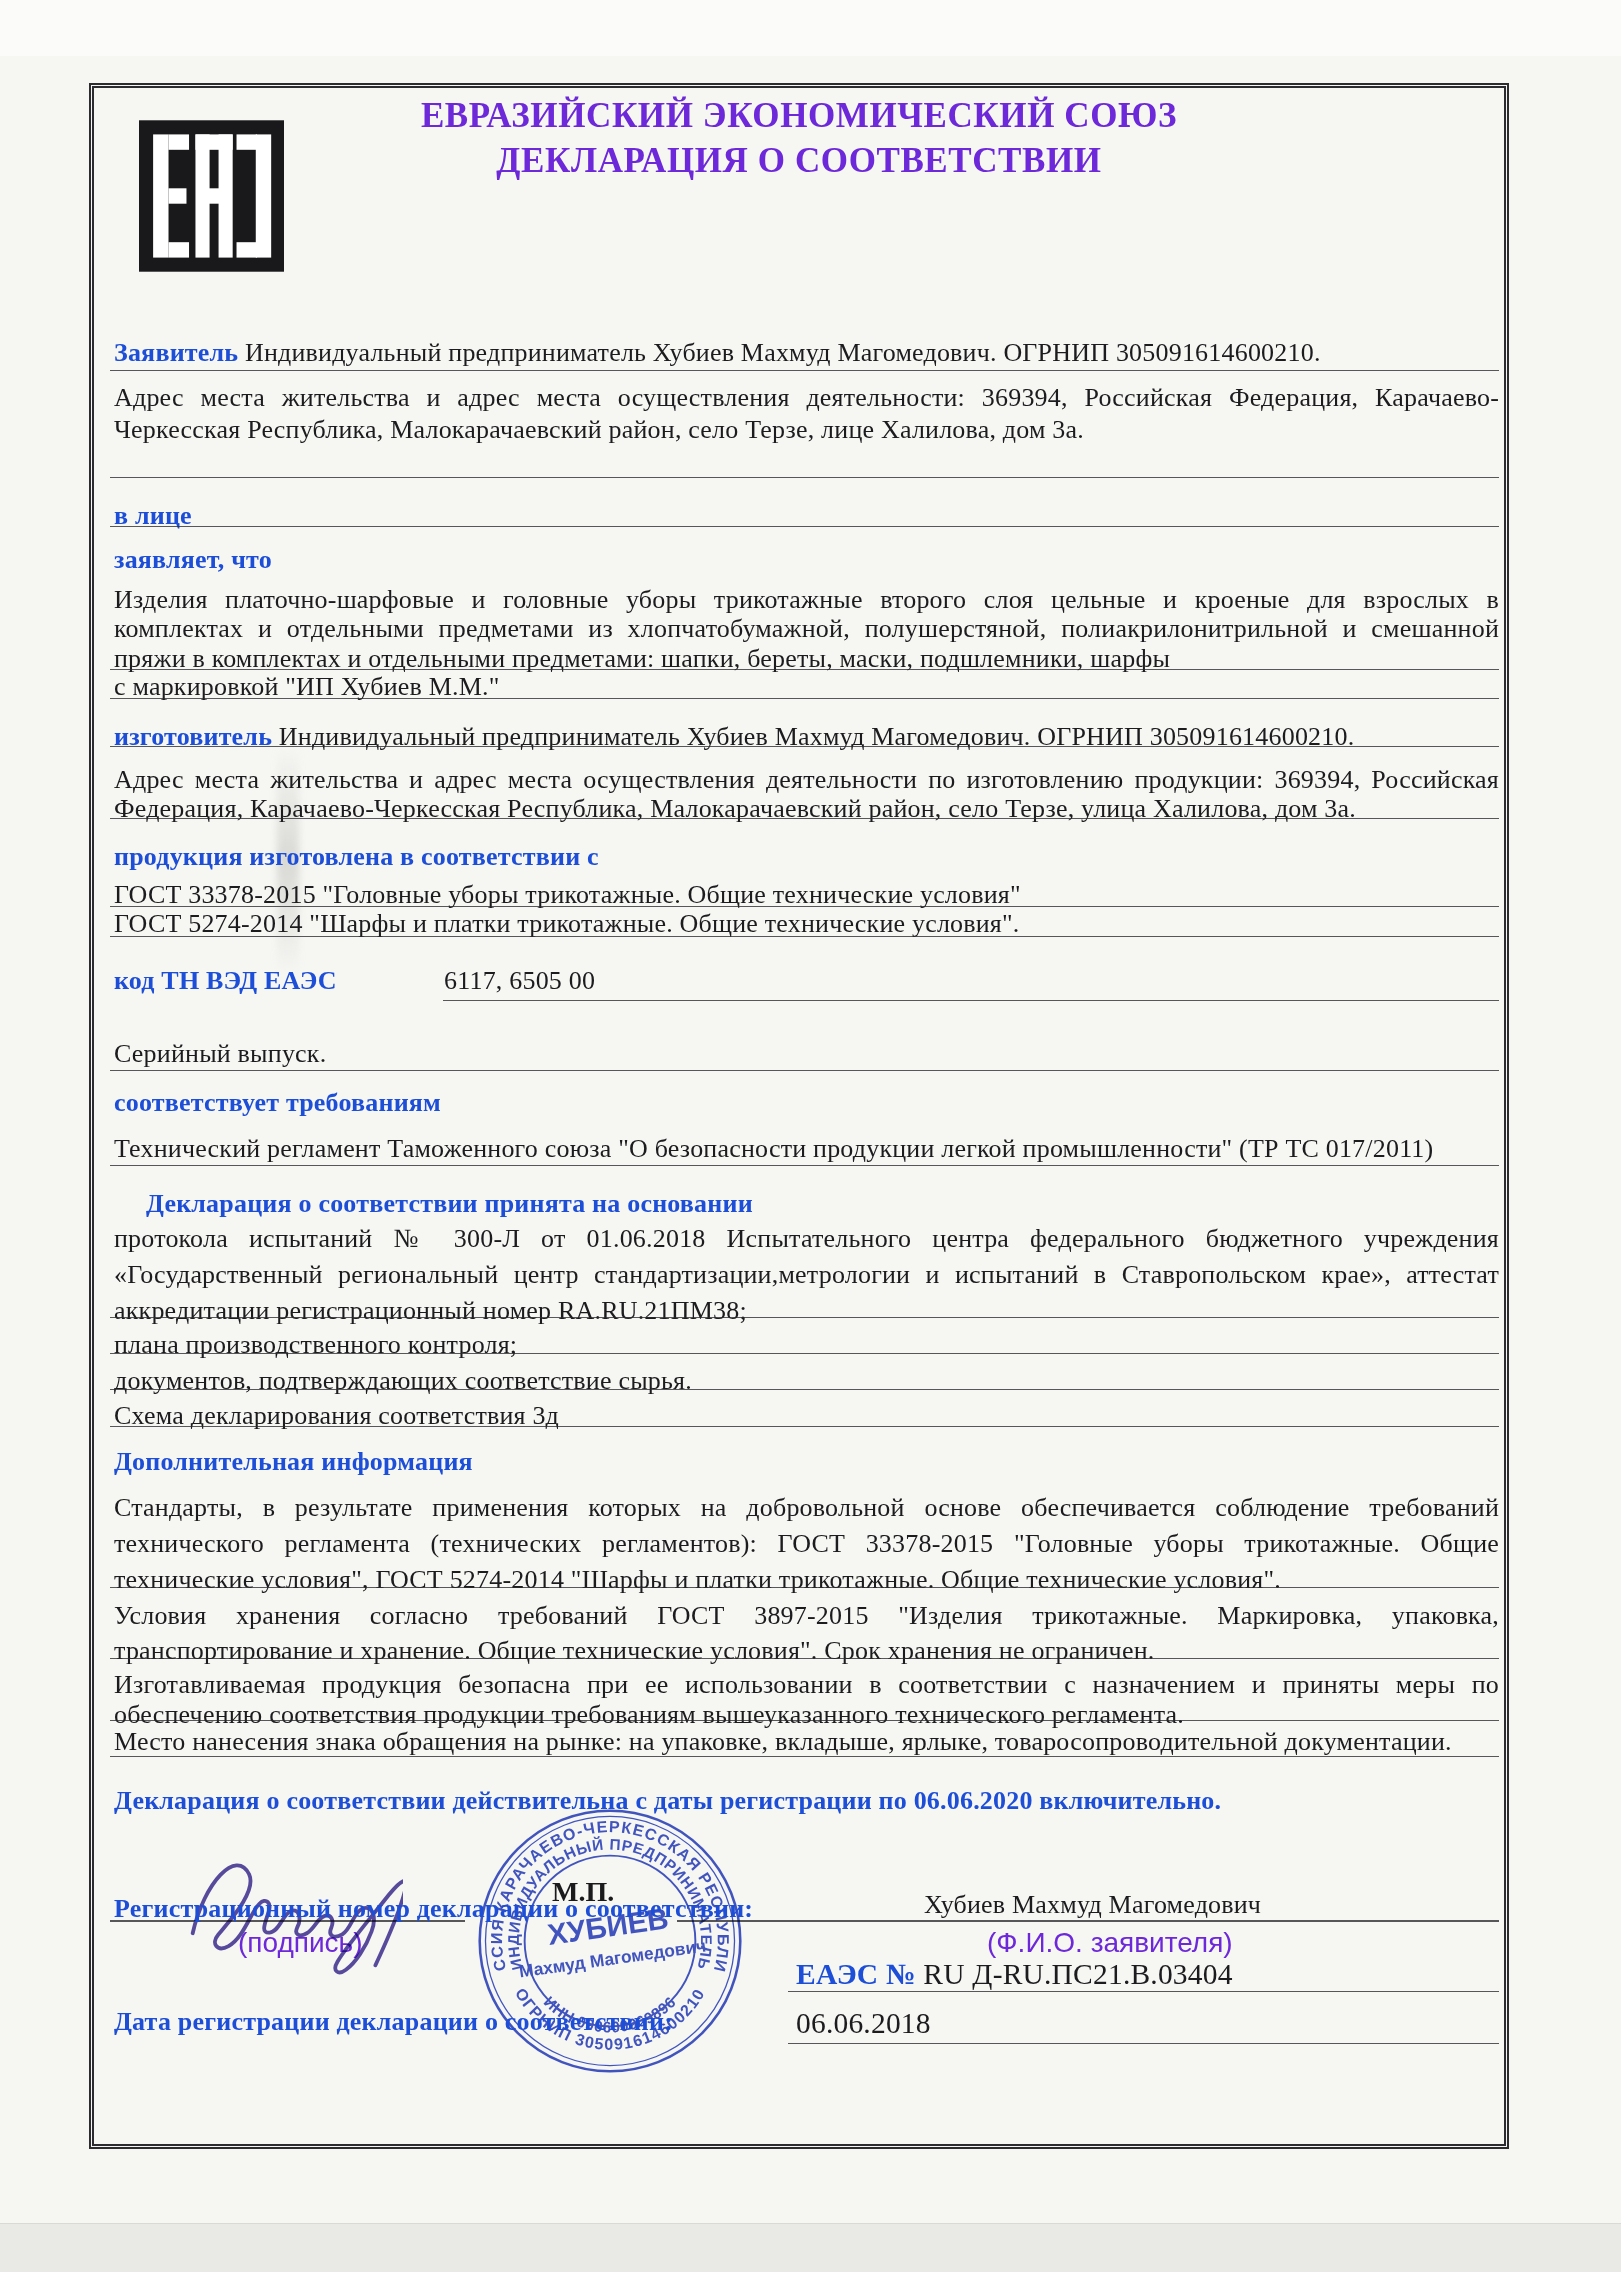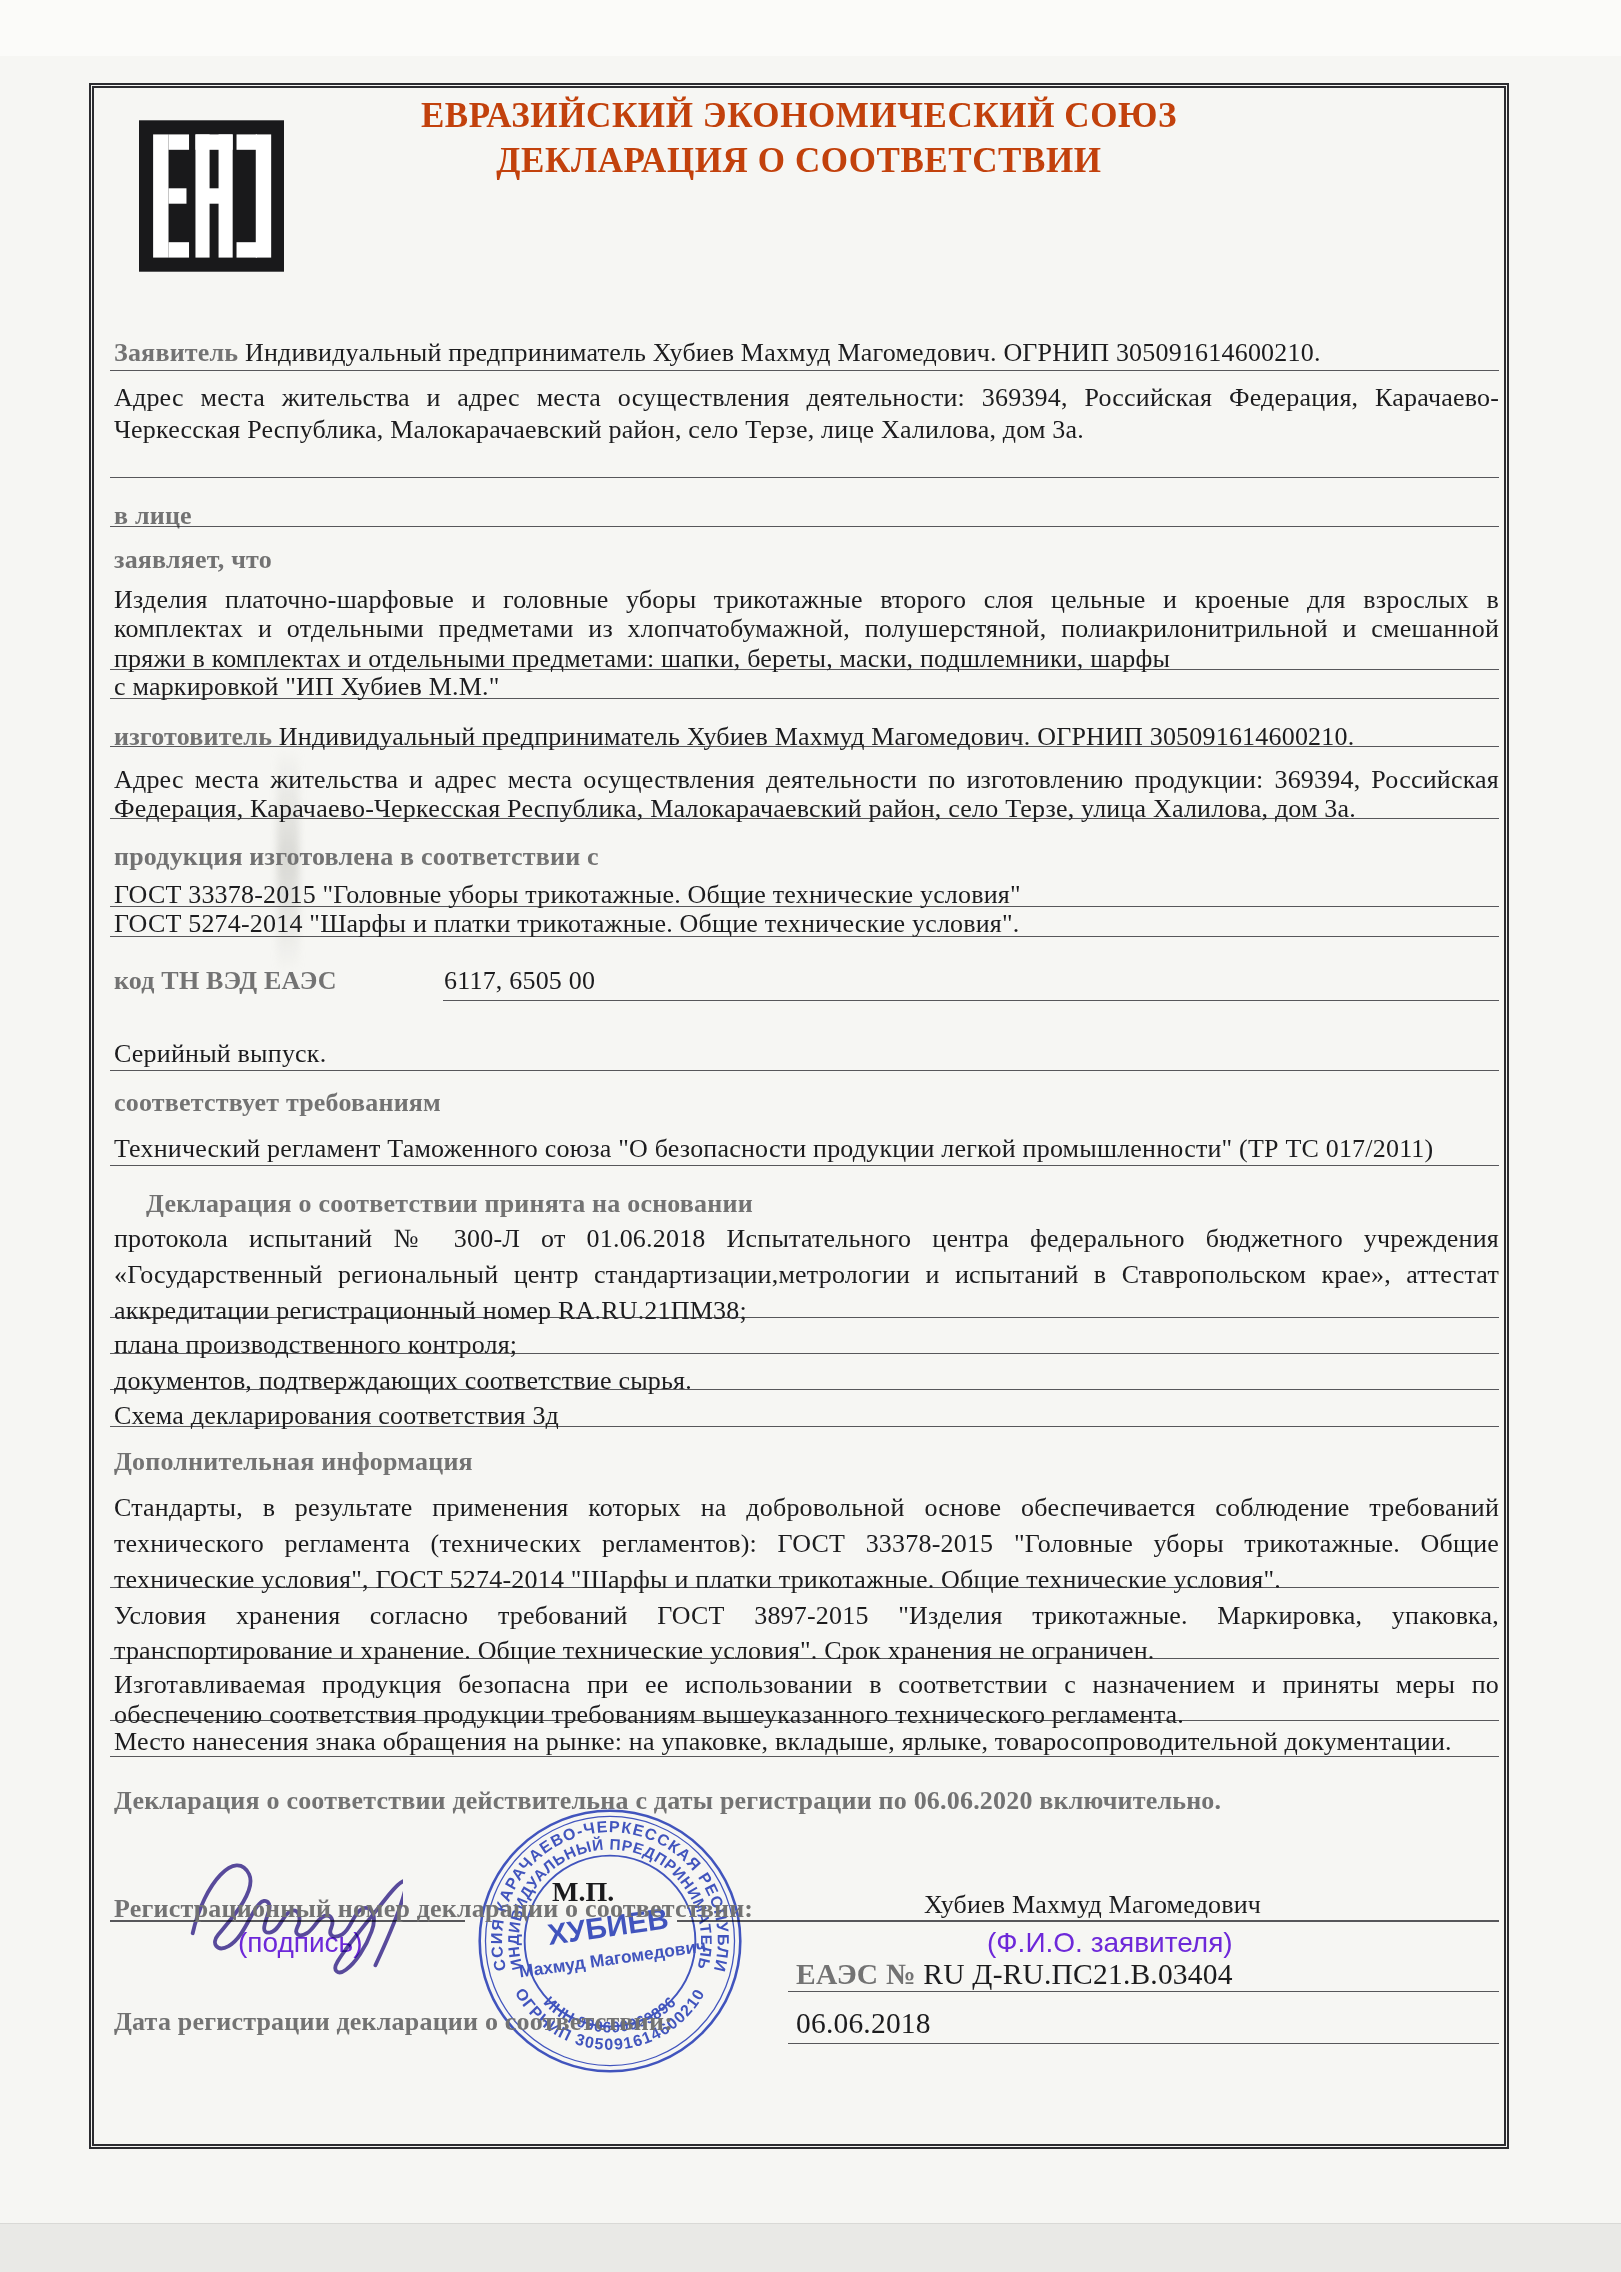--- a/index.html
+++ b/index.html
@@ -2,24 +2,24 @@
 <html style="font-size:10.3px"><head>
 <meta charset="utf-8">
 <style>
   html,body{margin:0;padding:0;}
   body{width:1622px;height:2273px;position:relative;background:#f6f6f3;font-family:"Liberation Serif",serif;}
   .page{position:absolute;inset:0;overflow:hidden;}
   .band-top{position:absolute;left:0;top:0;width:100%;height:56px;background:#fbfbf9;}
   .band-bottom{position:absolute;left:0;top:2223px;width:100%;height:50px;background:#e9e9e6;border-top:0.6px solid #d9d9d6;}
   .frame{position:absolute;left:89px;top:83px;width:1420px;height:2066px;border:5.8px double #2c2c30;box-sizing:border-box;background:transparent;}
   .t{position:absolute;font-family:"Liberation Serif",serif;font-size:26px;line-height:1.12;color:#1c1c1e;white-space:nowrap;letter-spacing:0.2px;}
-  .b{font-weight:bold;color:#737373;}
+  .b{font-weight:bold;color:#1d4ed8;}
   .j{left:114px;right:123px;white-space:normal;text-align:justify;text-align-last:justify;text-justify:inter-word;}
   .jl{left:114px;right:123px;white-space:normal;text-align:left;}
-  .title{position:absolute;left:89px;width:1420px;text-align:center;font-weight:bold;font-size:35px;letter-spacing:0.6px;color:#c2410c;white-space:nowrap;}
+  .title{position:absolute;left:89px;width:1420px;text-align:center;font-weight:bold;font-size:35px;letter-spacing:0.6px;color:#6d28d9;white-space:nowrap;}
   .rule{position:absolute;height:0;border-top:1.9px solid rgba(42,42,46,.78);}
   .caption{position:absolute;font-family:"Liberation Sans",sans-serif;font-size:28px;color:#6d28d9;white-space:nowrap;}
   .mp{position:absolute;font-weight:bold;font-size:28px;color:#1a1a1c;font-family:"Liberation Serif",serif;text-align:center;}
   .eac{position:absolute;left:139px;top:120px;}
   .stamp{position:absolute;left:472px;top:1803px;opacity:.88;mix-blend-mode:multiply;}
   .sig{position:absolute;left:185px;top:1837px;opacity:.92;mix-blend-mode:multiply;}
   .smudge{position:absolute;left:277px;top:745px;width:22px;height:231px;
           background:linear-gradient(180deg,rgba(190,190,185,0),rgba(182,182,176,.45),rgba(190,190,185,0));
           filter:blur(3.9px);}
   .stamp text{font-family:"Liberation Sans",sans-serif;font-weight:bold;fill:#2940c0;}

